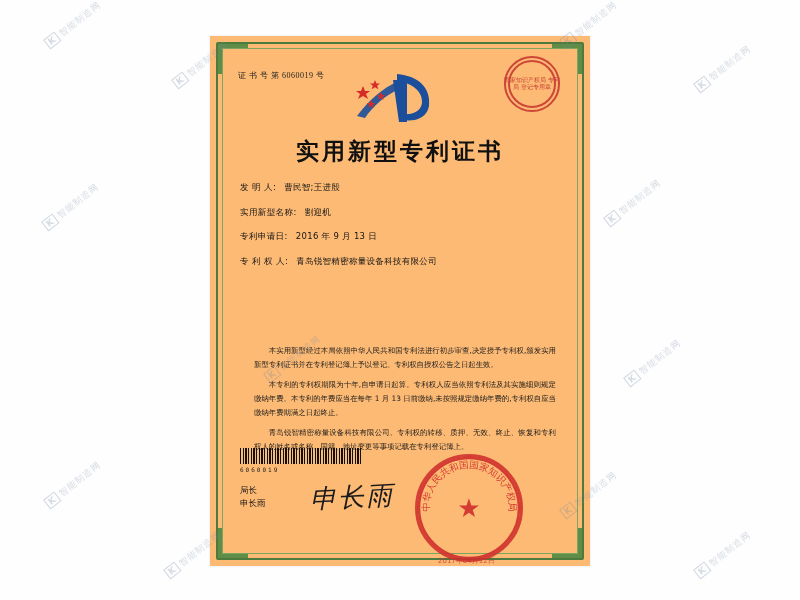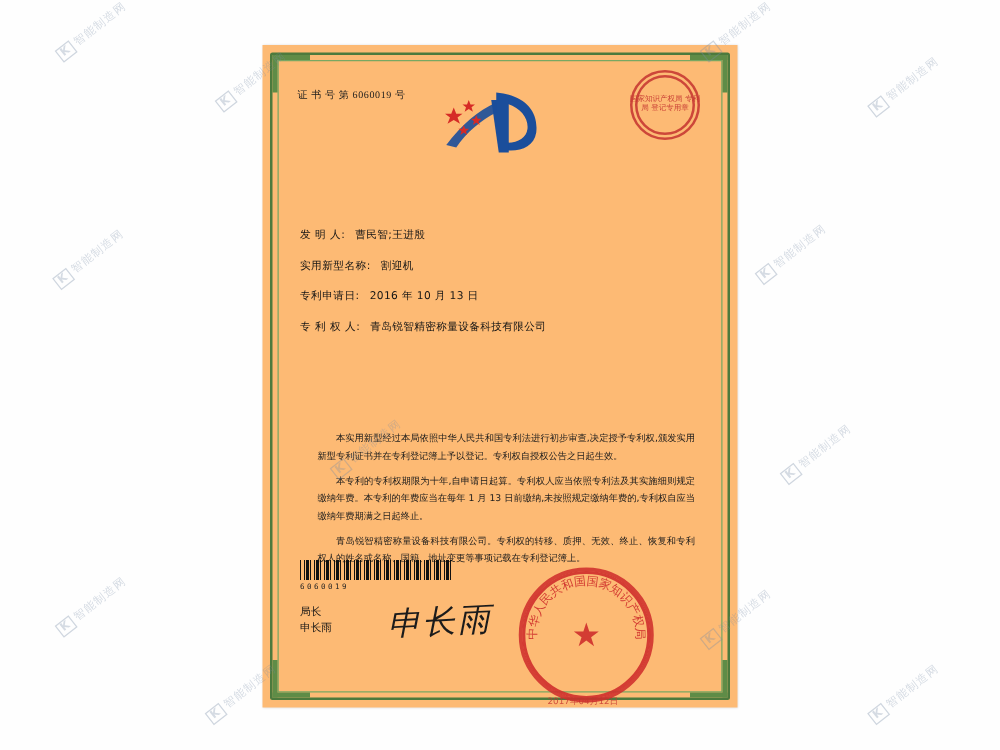--- a/index.html
+++ b/index.html
@@ -276,33 +276,34 @@
     </div>
 
     <div class="seal-top">
       <div class="ring"></div>
       <div class="ring" style="inset:4px;"></div>
       <div class="txt">国家知识产权局
 专利局
 登记专用章</div>
     </div>
 
+    <div class="title">实用新型专利证书</div>
 
     <div class="fields">
       <div class="field">
         <span class="label">发 明 人:</span>
         <span class="value">曹民智;王进殷</span>
       </div>
       <div class="field">
         <span class="label">实用新型名称:</span>
         <span class="value">割迎机</span>
       </div>
       <div class="field">
         <span class="label">专利申请日:</span>
-        <span class="value">2016 年 10 月 13 日</span>
+        <span class="value">2016 年 9 月 13 日</span>
       </div>
       <div class="field">
         <span class="label">专 利 权 人:</span>
         <span class="value">青岛锐智精密称量设备科技有限公司</span>
       </div>
     </div>
 
     <div class="body-text">
       <p>本实用新型经过本局依照中华人民共和国专利法进行初步审查,决定授予专利权,颁发实用新型专利证书并在专利登记簿上予以登记。专利权自授权公告之日起生效。</p>
       <p>本专利的专利权期限为十年,自申请日起算。专利权人应当依照专利法及其实施细则规定缴纳年费。本专利的年费应当在每年 1 月 13 日前缴纳,未按照规定缴纳年费的,专利权自应当缴纳年费期满之日起终止。</p>

